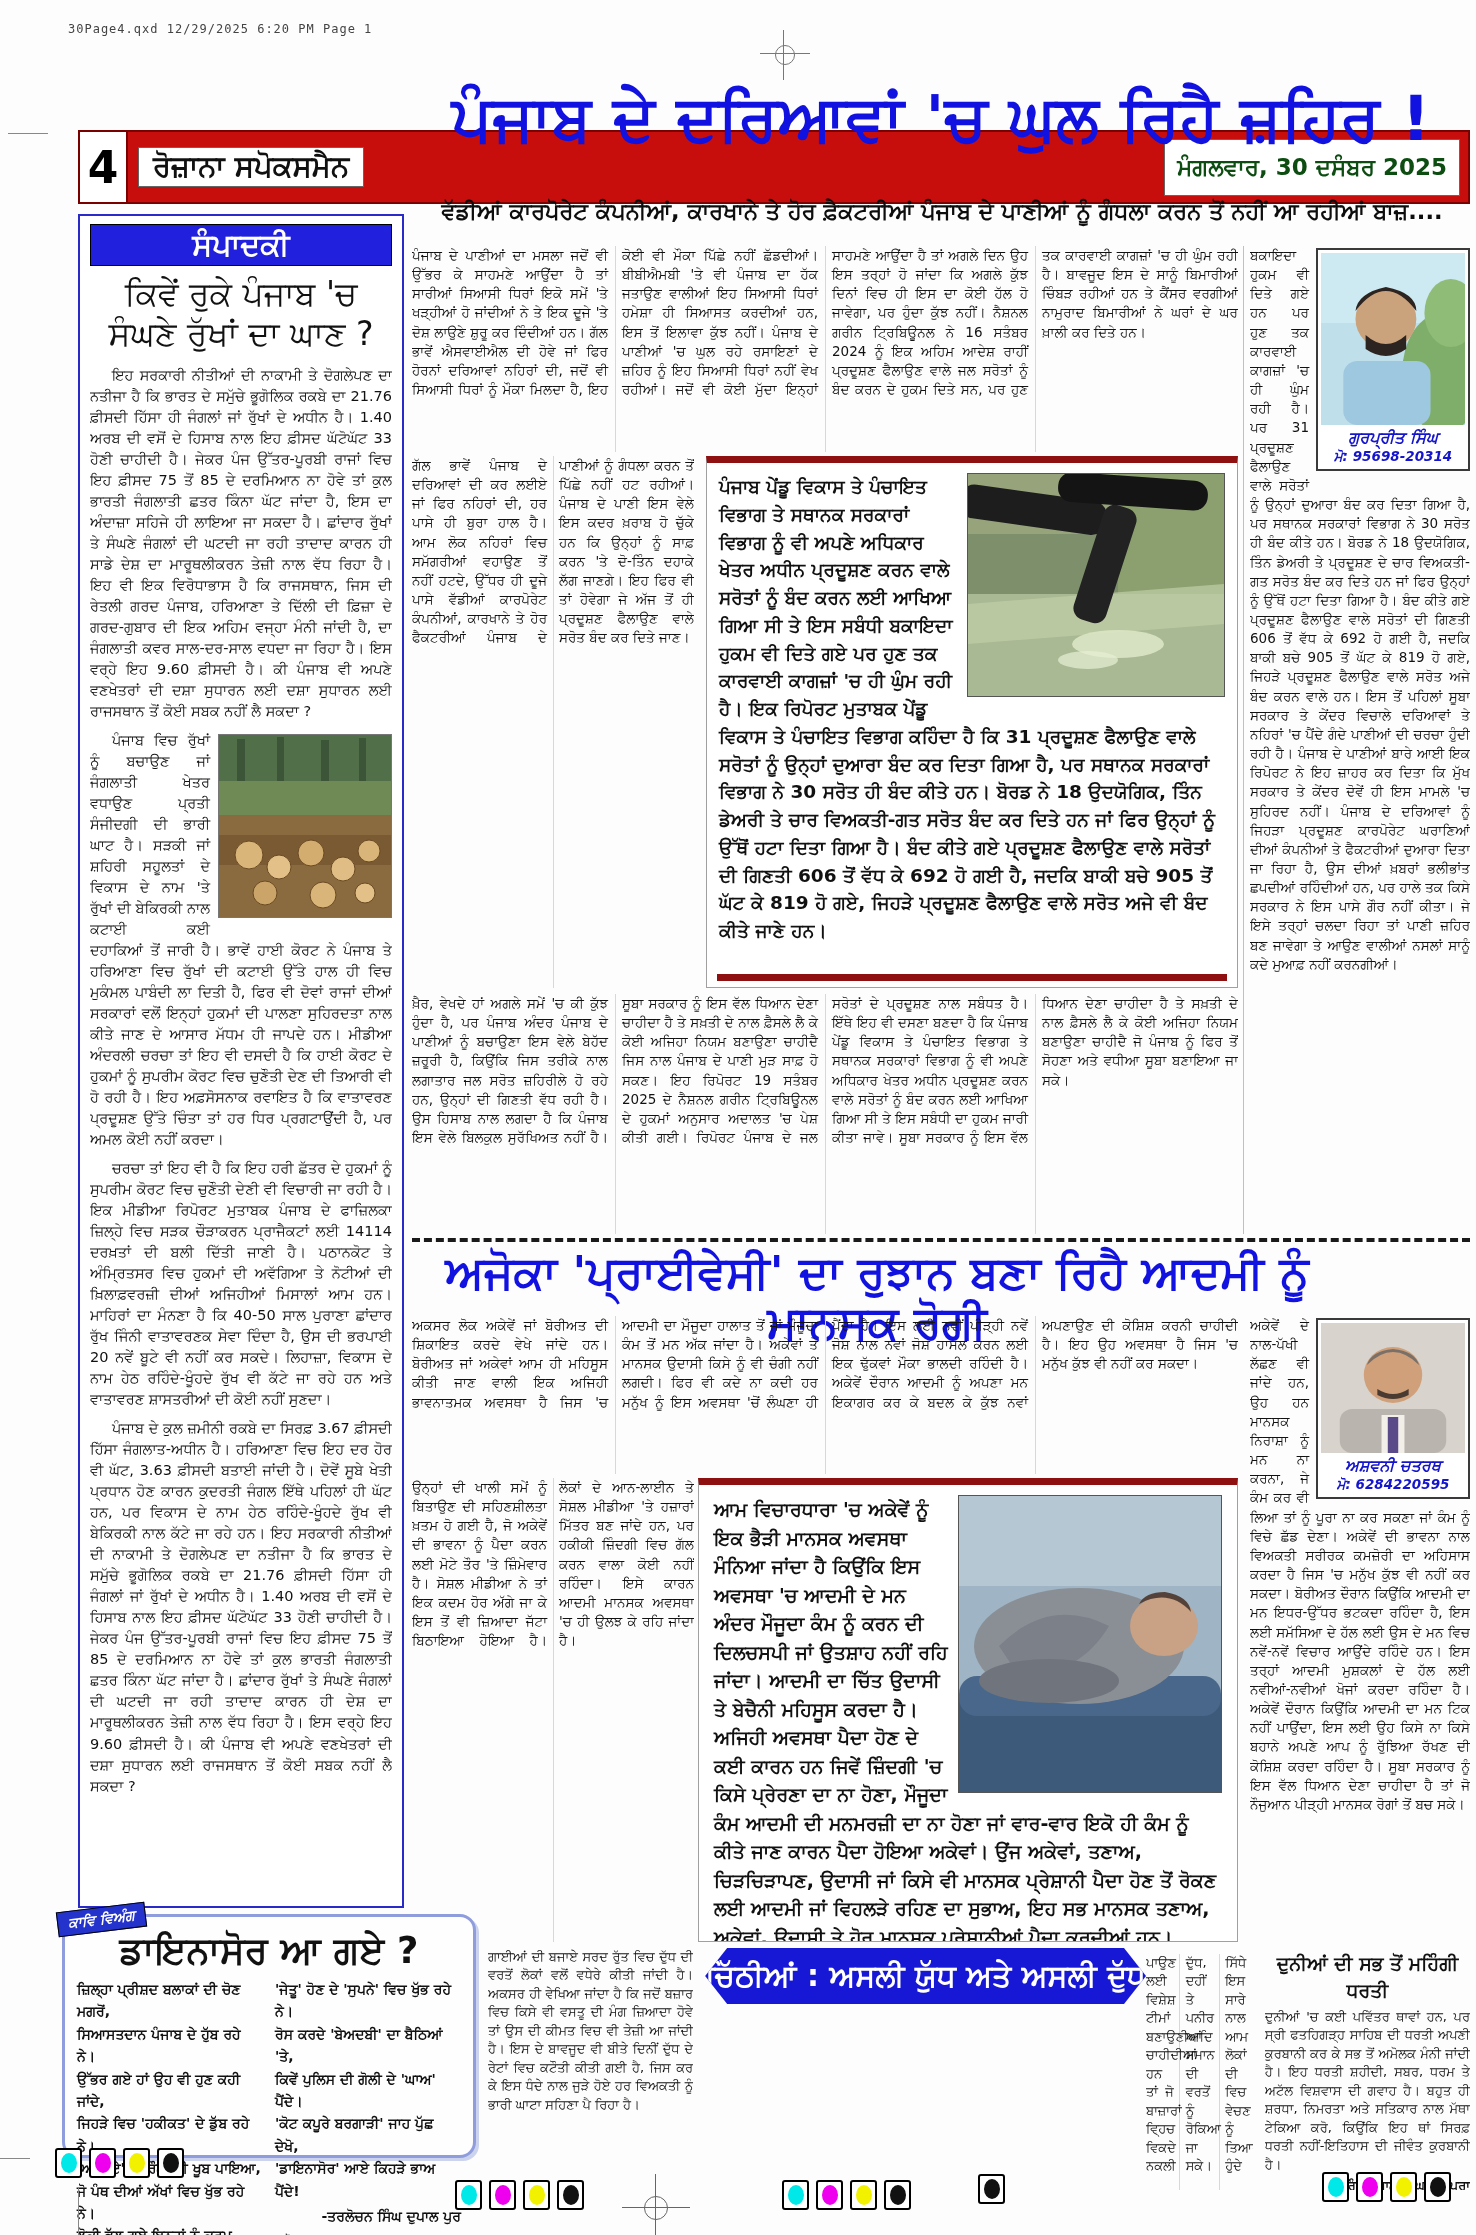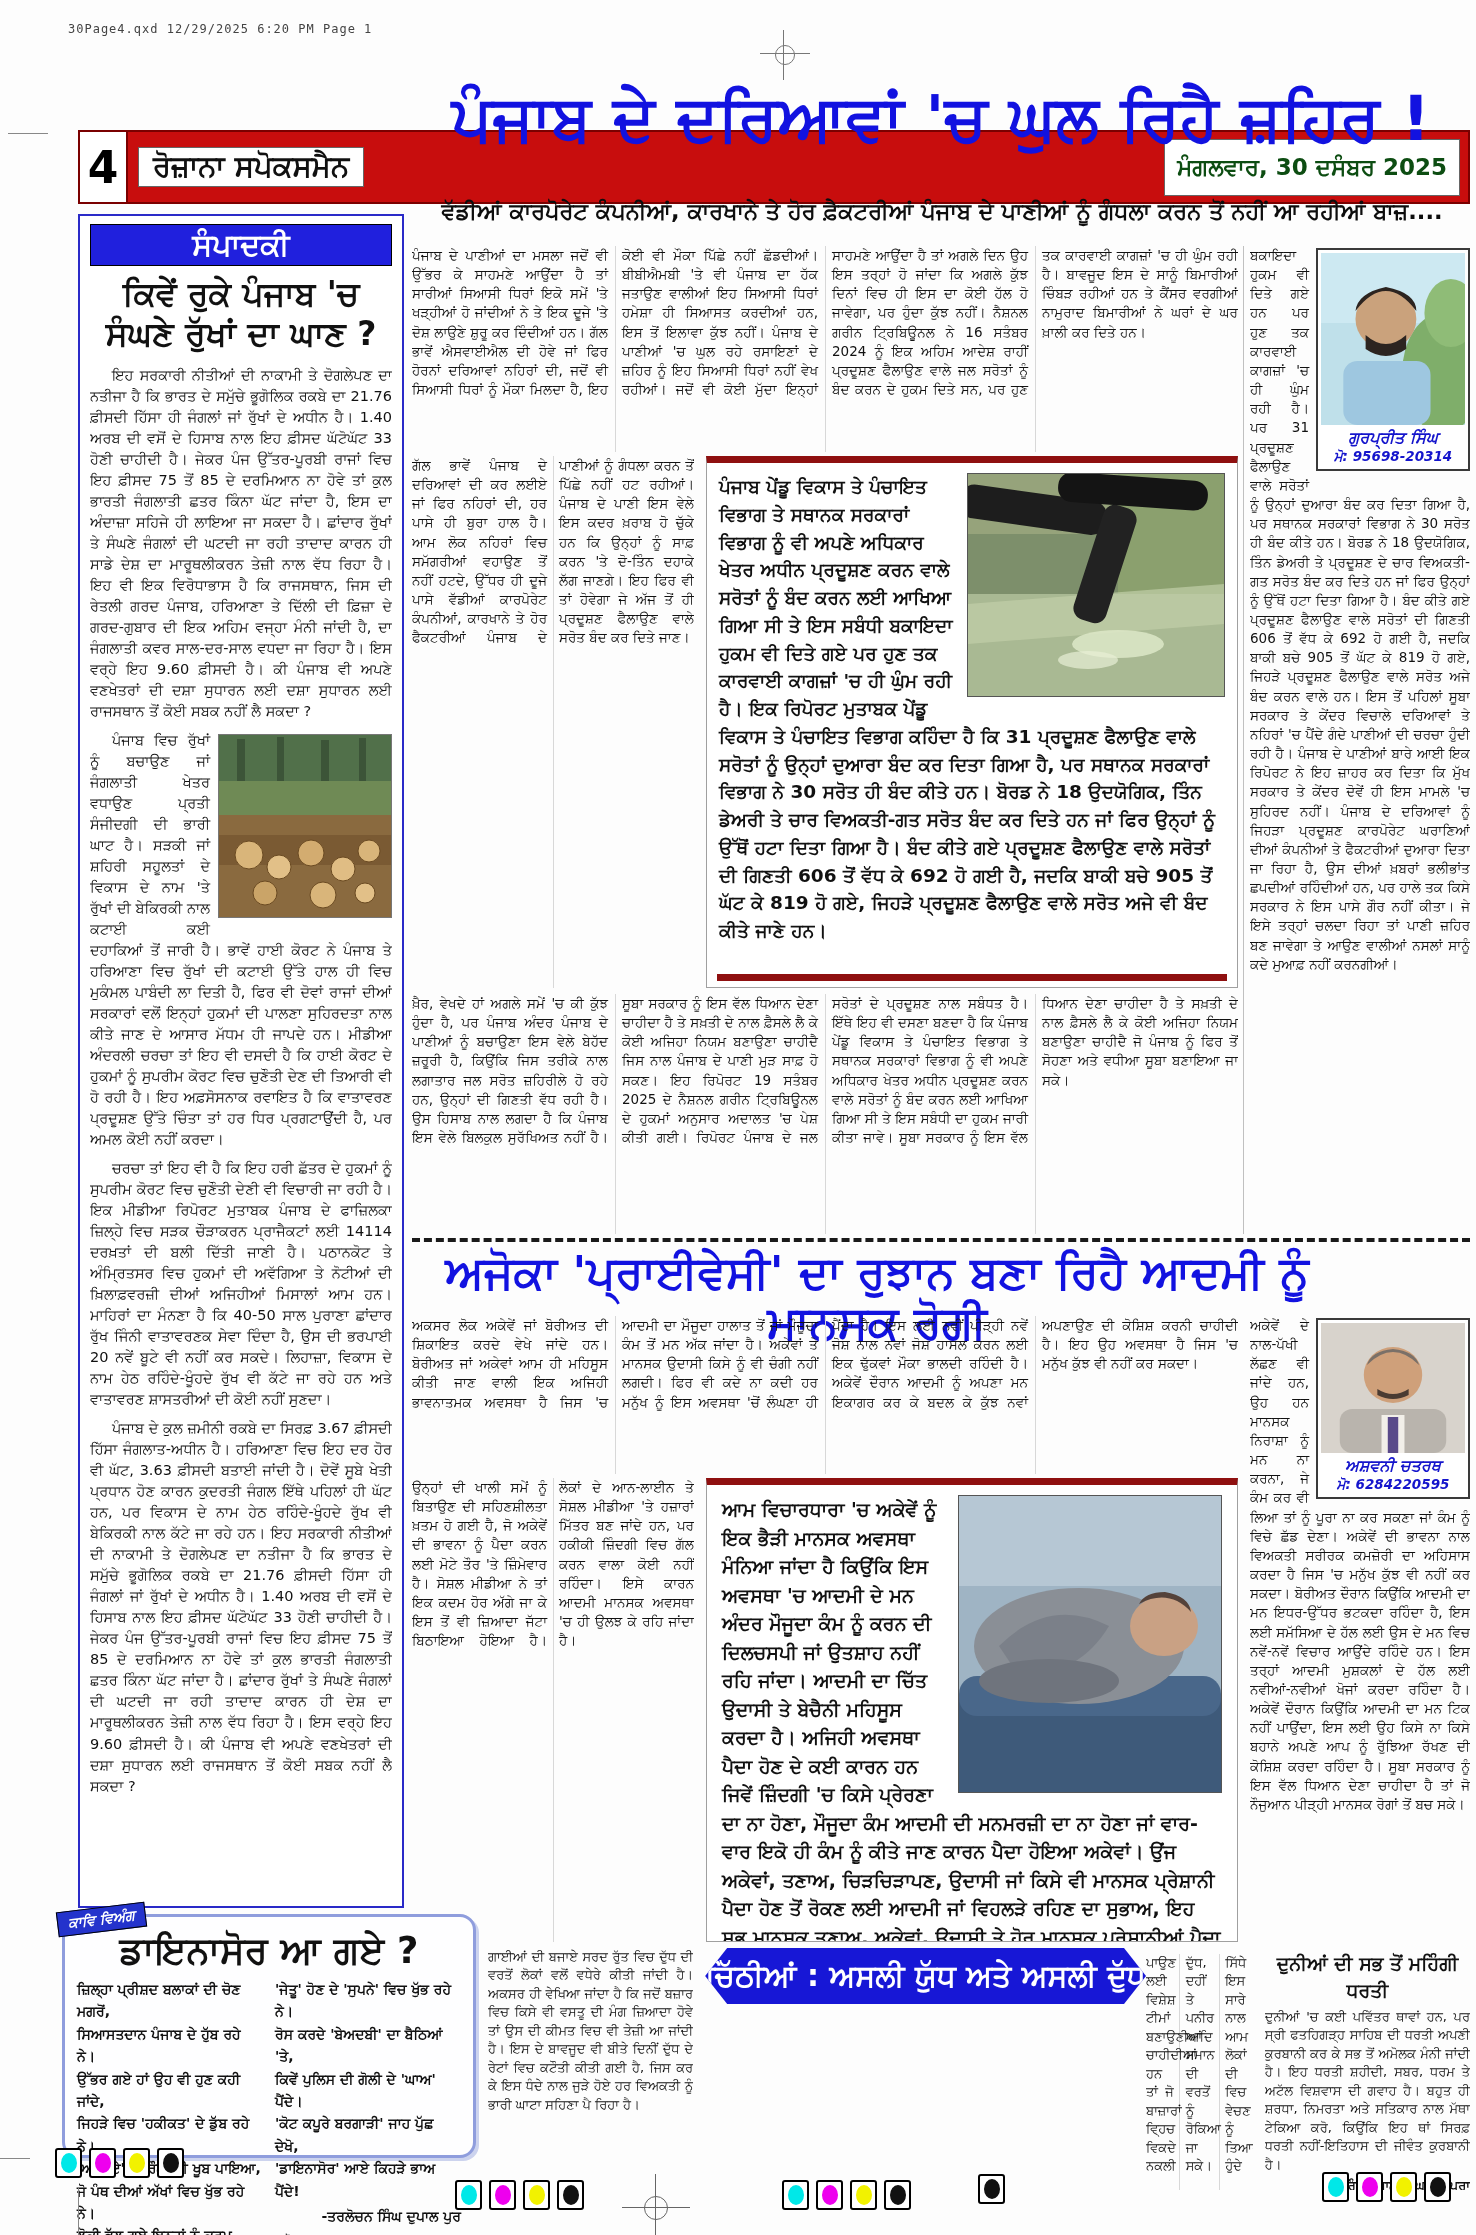--- a/index.html
+++ b/index.html
@@ -21,21 +21,21 @@
         display:flex;align-items:center;justify-content:center;border-right:2px solid #7a0000;}
   .mast{background:#fff;margin-left:10px;padding:3px 14px;font-size:29px;font-weight:bold;color:#101010;
         border:1px solid #666;line-height:1.1;}
   .hdate{margin-left:auto;margin-right:8px;background:#fff;padding:14px 12px;font-size:23px;font-weight:bold;
         color:#0d4d12;border:1px solid #666;}
   
   .edbox{left:78px;top:214px;width:326px;height:1694px;border:2px solid #2a2ac8;background:#fff;
          padding:6px 10px;box-sizing:border-box;}
   .edlabel{background:#2020dd;border:1px solid #000;color:#fff;font-size:30px;font-weight:bold;
          text-align:center;padding:2px 0;margin:2px 0 8px;}
-  .edhead{font-size:33px;font-weight:bold;text-align:center;line-height:1.22;margin-bottom:10px;}
+  .edhead{font-size:33px;font-weight:normal;text-align:center;line-height:1.22;margin-bottom:10px;}
   .edbody{font-size:14.5px;text-align:justify;line-height:1.45;height:1480px;overflow:hidden;}
   .edbody p{margin:0 0 8px;text-indent:22px;}
   .logsphoto{float:right;width:172px;height:182px;margin:4px 0 6px 8px;border:1px solid #777;}
   
   .a1head{left:410px;top:86px;width:1062px;text-align:center;font-size:63px;font-weight:bold;
           color:#1212e0;line-height:1.05;}
   .a1sub{left:416px;top:198px;width:1052px;text-align:center;font-size:22.5px;font-weight:bold;color:#0d0d0d;}
   .coltext{font-size:13.5px;text-align:justify;line-height:1.42;overflow:hidden;}
   .band1{left:412px;top:246px;width:826px;height:206px;column-count:4;column-gap:14px;column-rule:1px solid #d8d8d8;}
   .band2{left:412px;top:456px;width:826px;height:532px;display:flex;gap:12px;}
@@ -51,21 +51,21 @@
   .rcol1{left:1250px;top:246px;width:220px;height:986px;overflow:hidden;}
   .photobox{float:right;width:154px;border:2px solid #3a3a3a;background:#fff;padding:3px;box-sizing:border-box;
             margin:2px 0 6px 7px;font-style:italic;}
   .photobox .cap{color:#1515cc;font-weight:bold;text-align:center;font-size:16px;margin-top:3px;line-height:1.2;}
   .photobox .ph{color:#1515cc;font-weight:bold;text-align:center;font-size:13.5px;}
   .portrait{width:100%;height:172px;display:block;}
   
   .a2head{left:412px;top:1248px;width:930px;text-align:center;font-size:45px;font-weight:bold;
           color:#1212e0;line-height:1.1;}
   .a2band1{left:412px;top:1316px;width:826px;height:158px;column-count:4;column-gap:14px;column-rule:1px solid #d8d8d8;}
-  .a2band2{left:412px;top:1478px;width:826px;height:464px;display:flex;gap:12px;}
+  .a2band2{left:412px;top:1478px;width:826px;height:464px;display:flex;gap:4px;}
   .a2left{width:282px;column-count:2;column-gap:12px;column-rule:1px solid #d8d8d8;height:464px;}
   .inset{flex:1;border:1px solid #a0a0a0;border-top:7px solid #8f1010;background:#fff;
          padding:10px 15px;box-sizing:border-box;overflow:hidden;}
   .inset .qtext{font-size:19px;font-weight:bold;line-height:1.5;text-align:justify;}
   .couchphoto{float:right;width:262px;height:296px;margin:0 0 8px 10px;border:1px solid #555;}
   .rcol2{left:1250px;top:1316px;width:220px;height:626px;overflow:hidden;}
   .portrait2{width:100%;height:130px;display:block;}
   
   .letters{left:488px;top:1948px;width:982px;height:242px;display:flex;gap:12px;}
   .lcol1{width:206px;font-size:13px;height:242px;}

